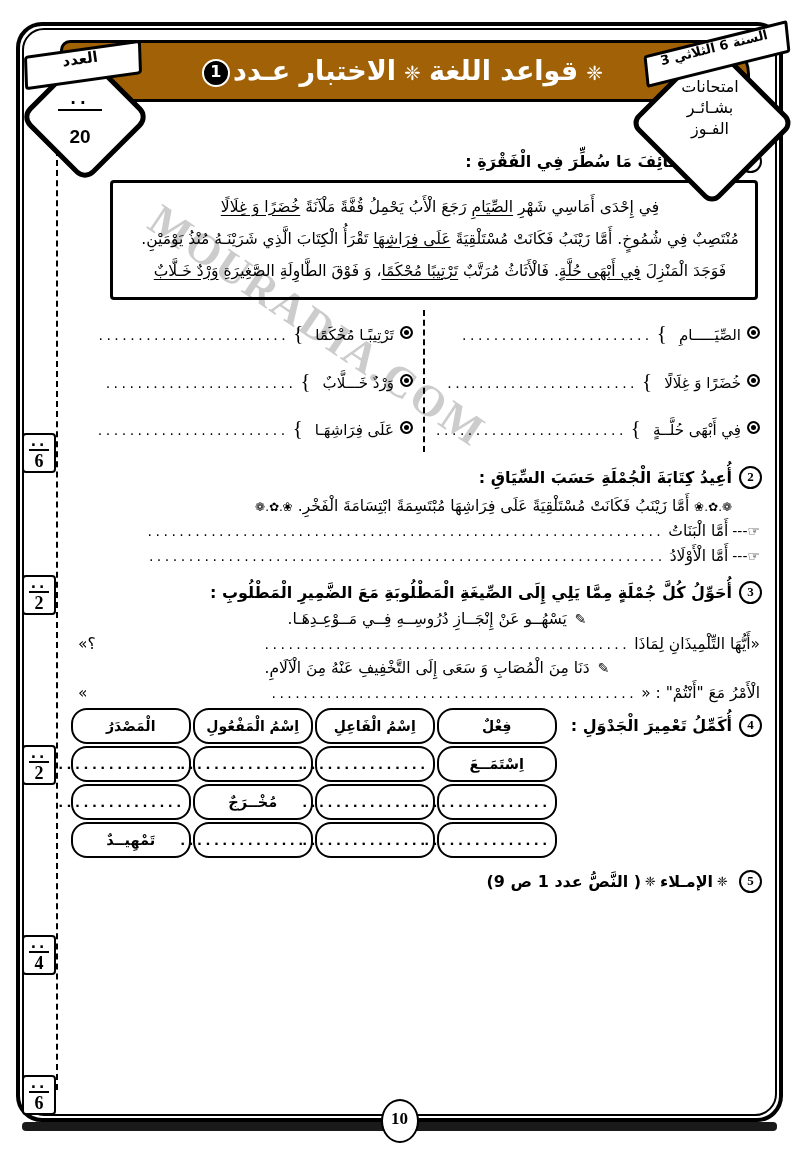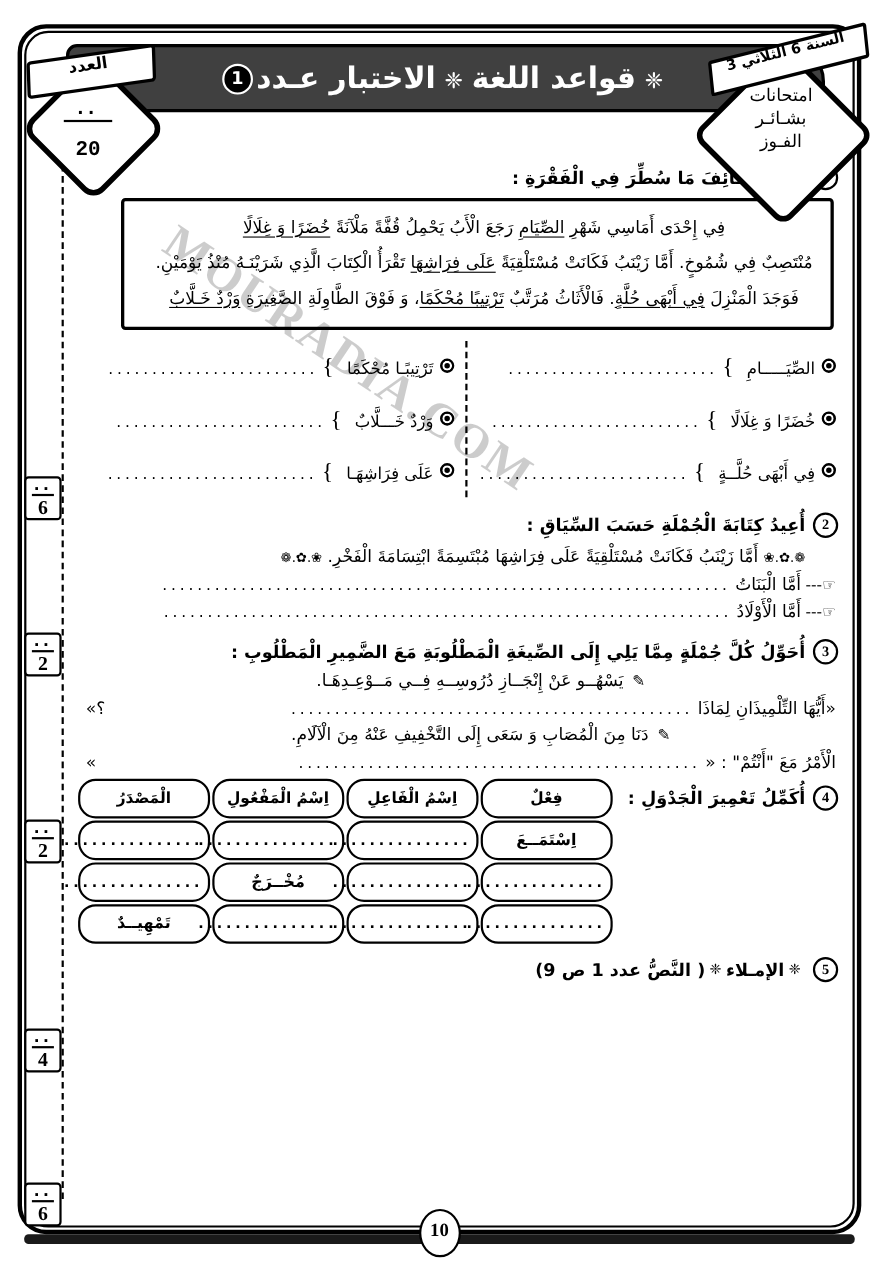--- a/index.html
+++ b/index.html
@@ -39,21 +39,21 @@
     pointer-events: none;
   }
 
   
   .title-bar {
     position: absolute;
     left: 60px;
     top: 40px;
     width: 690px;
     height: 62px;
-    background: #404040;
+    background: #a16207;
     border: 3px solid #000;
     border-radius: 10px 34px 10px 34px;
     display: flex;
     align-items: center;
     justify-content: center;
     box-sizing: border-box;
   }
   .title-text {
     color: #fff;
     font-size: 27px;
@@ -117,21 +117,21 @@
     font-size: 15px;
     font-weight: bold;
   }
   .badge-left .score .bar {
     border-top: 2px solid #000;
     margin: 2px 10px 1px 10px;
   }
   .badge-left .score .den {
     font-size: 19px;
     font-weight: bold;
-    font-family: Liberation Mono, monospace;
+    font-family: Liberation Sans, sans-serif;
     margin-top: 16px;
   }
   .badge-left .ribbon {
     position: absolute;
     left: 6px;
     top: 4px;
     width: 112px;
     height: 28px;
     background: #fff;
     border: 3px solid #000;

